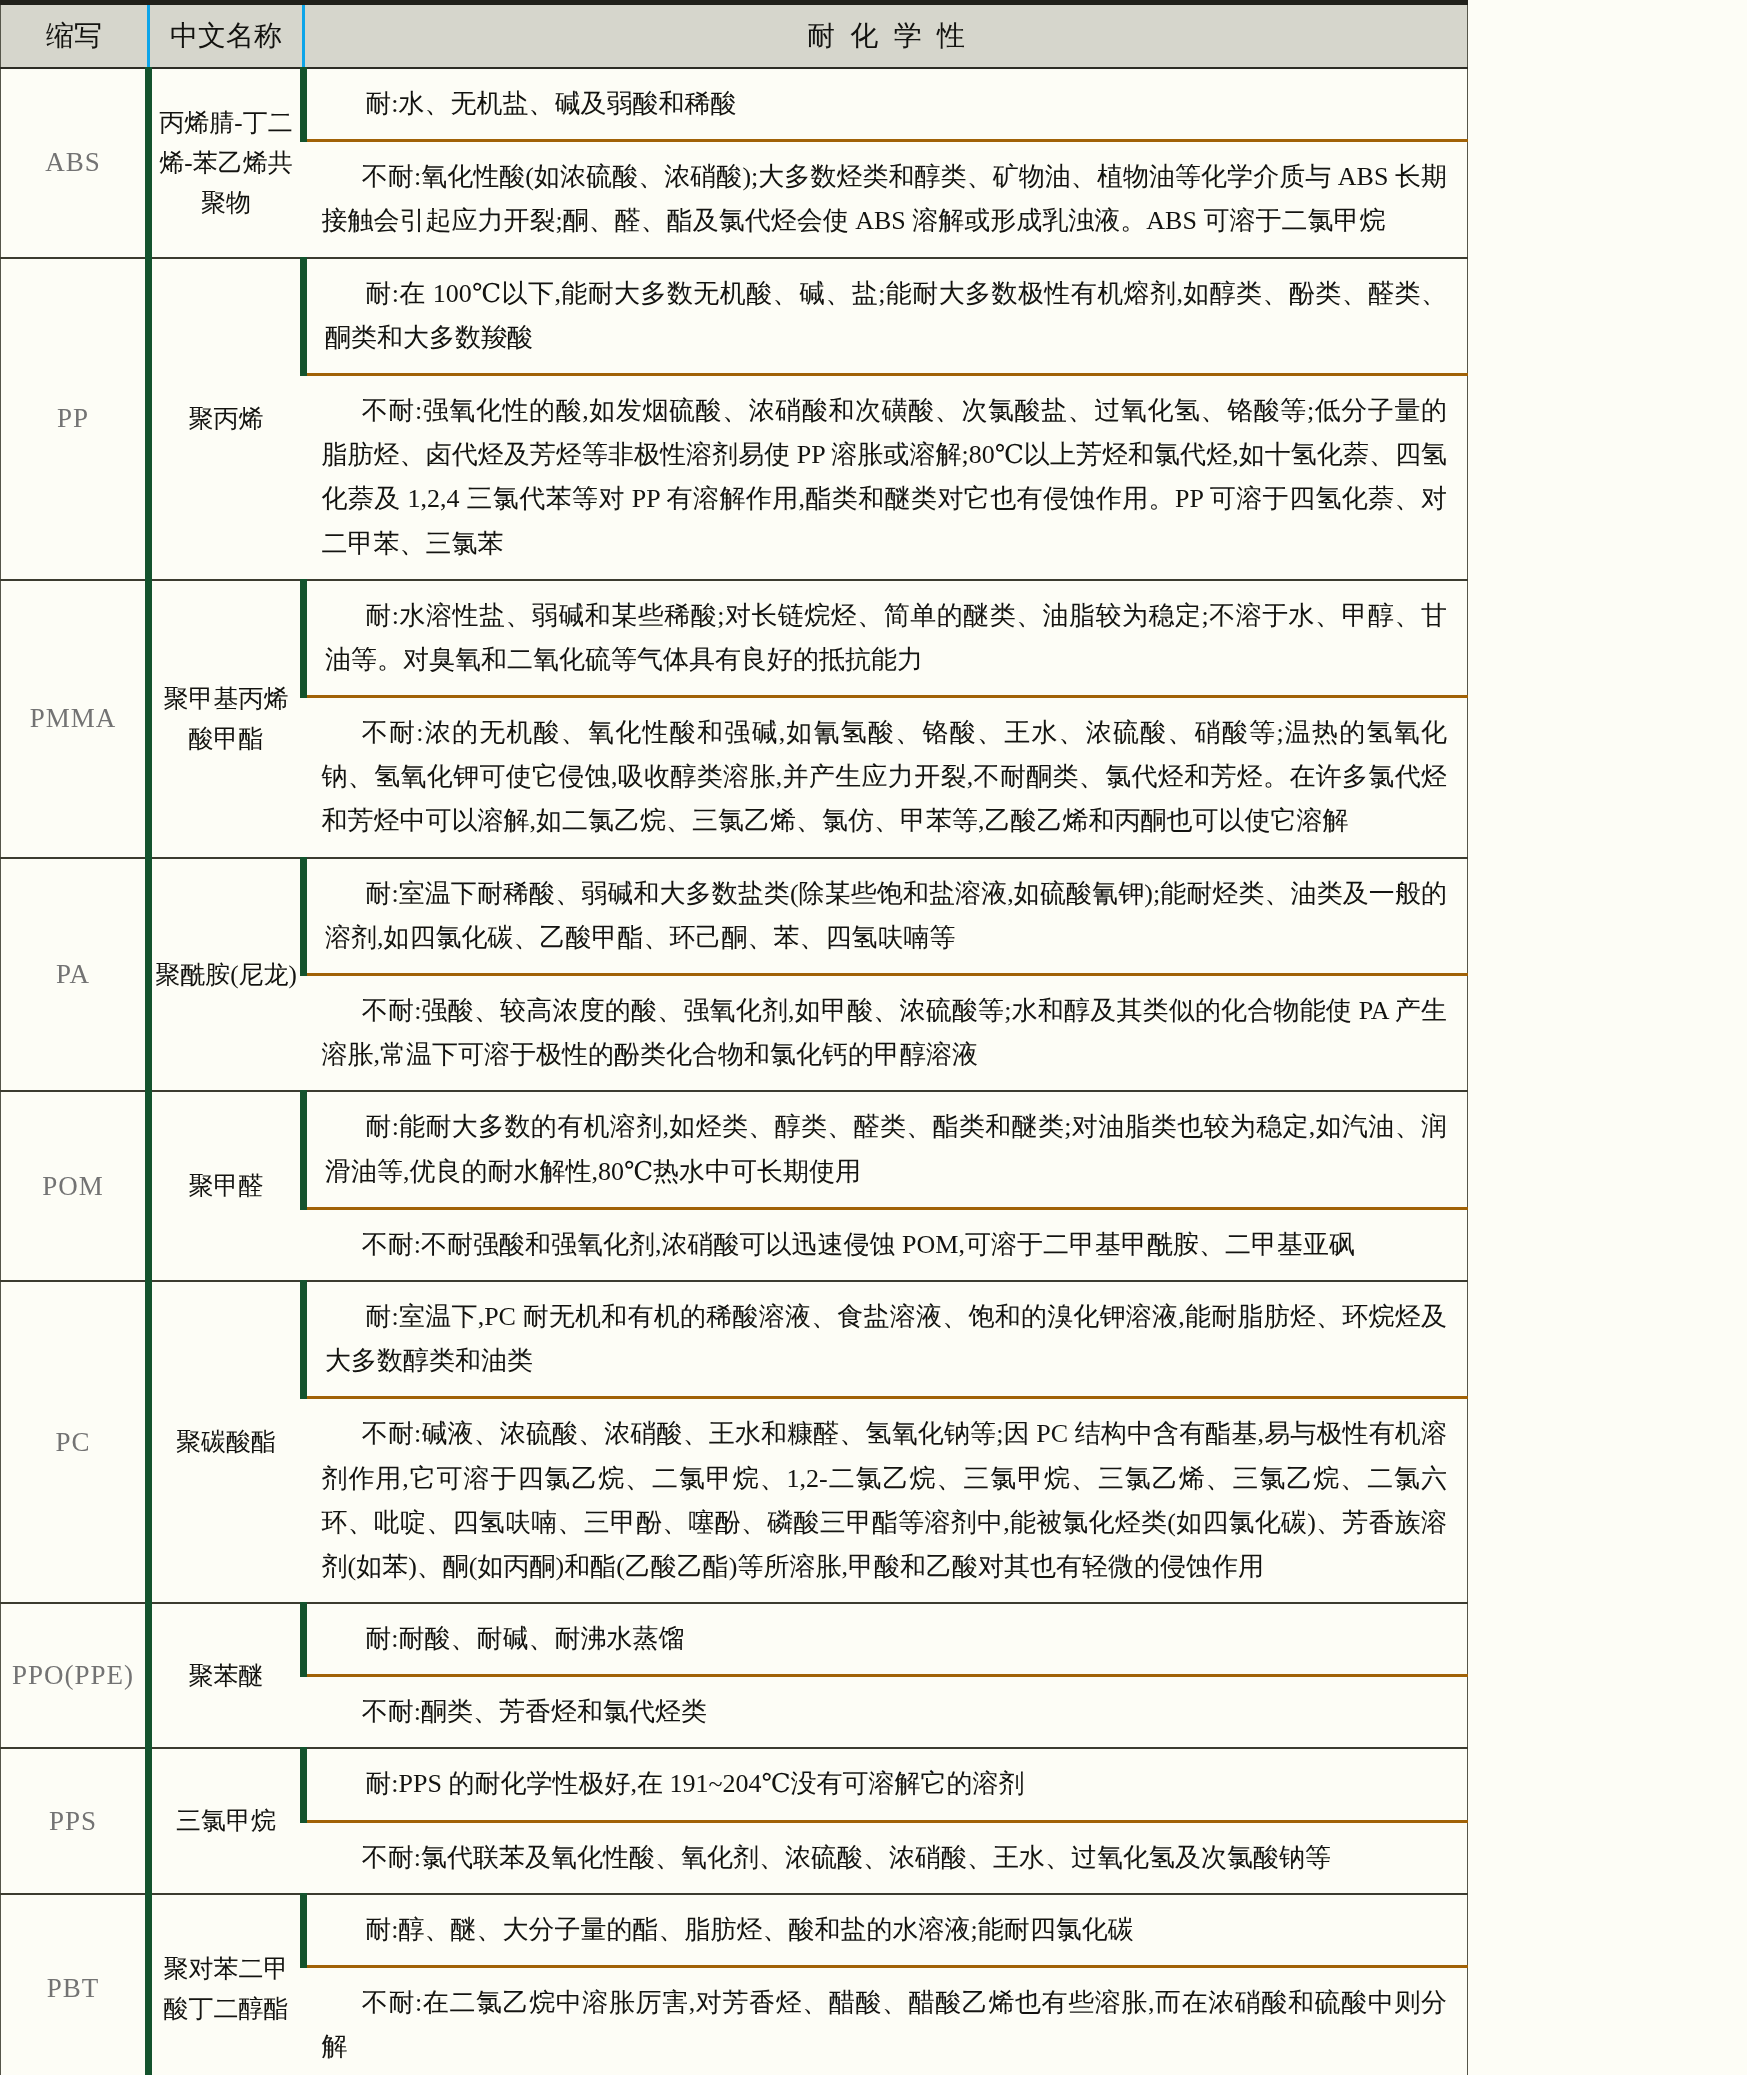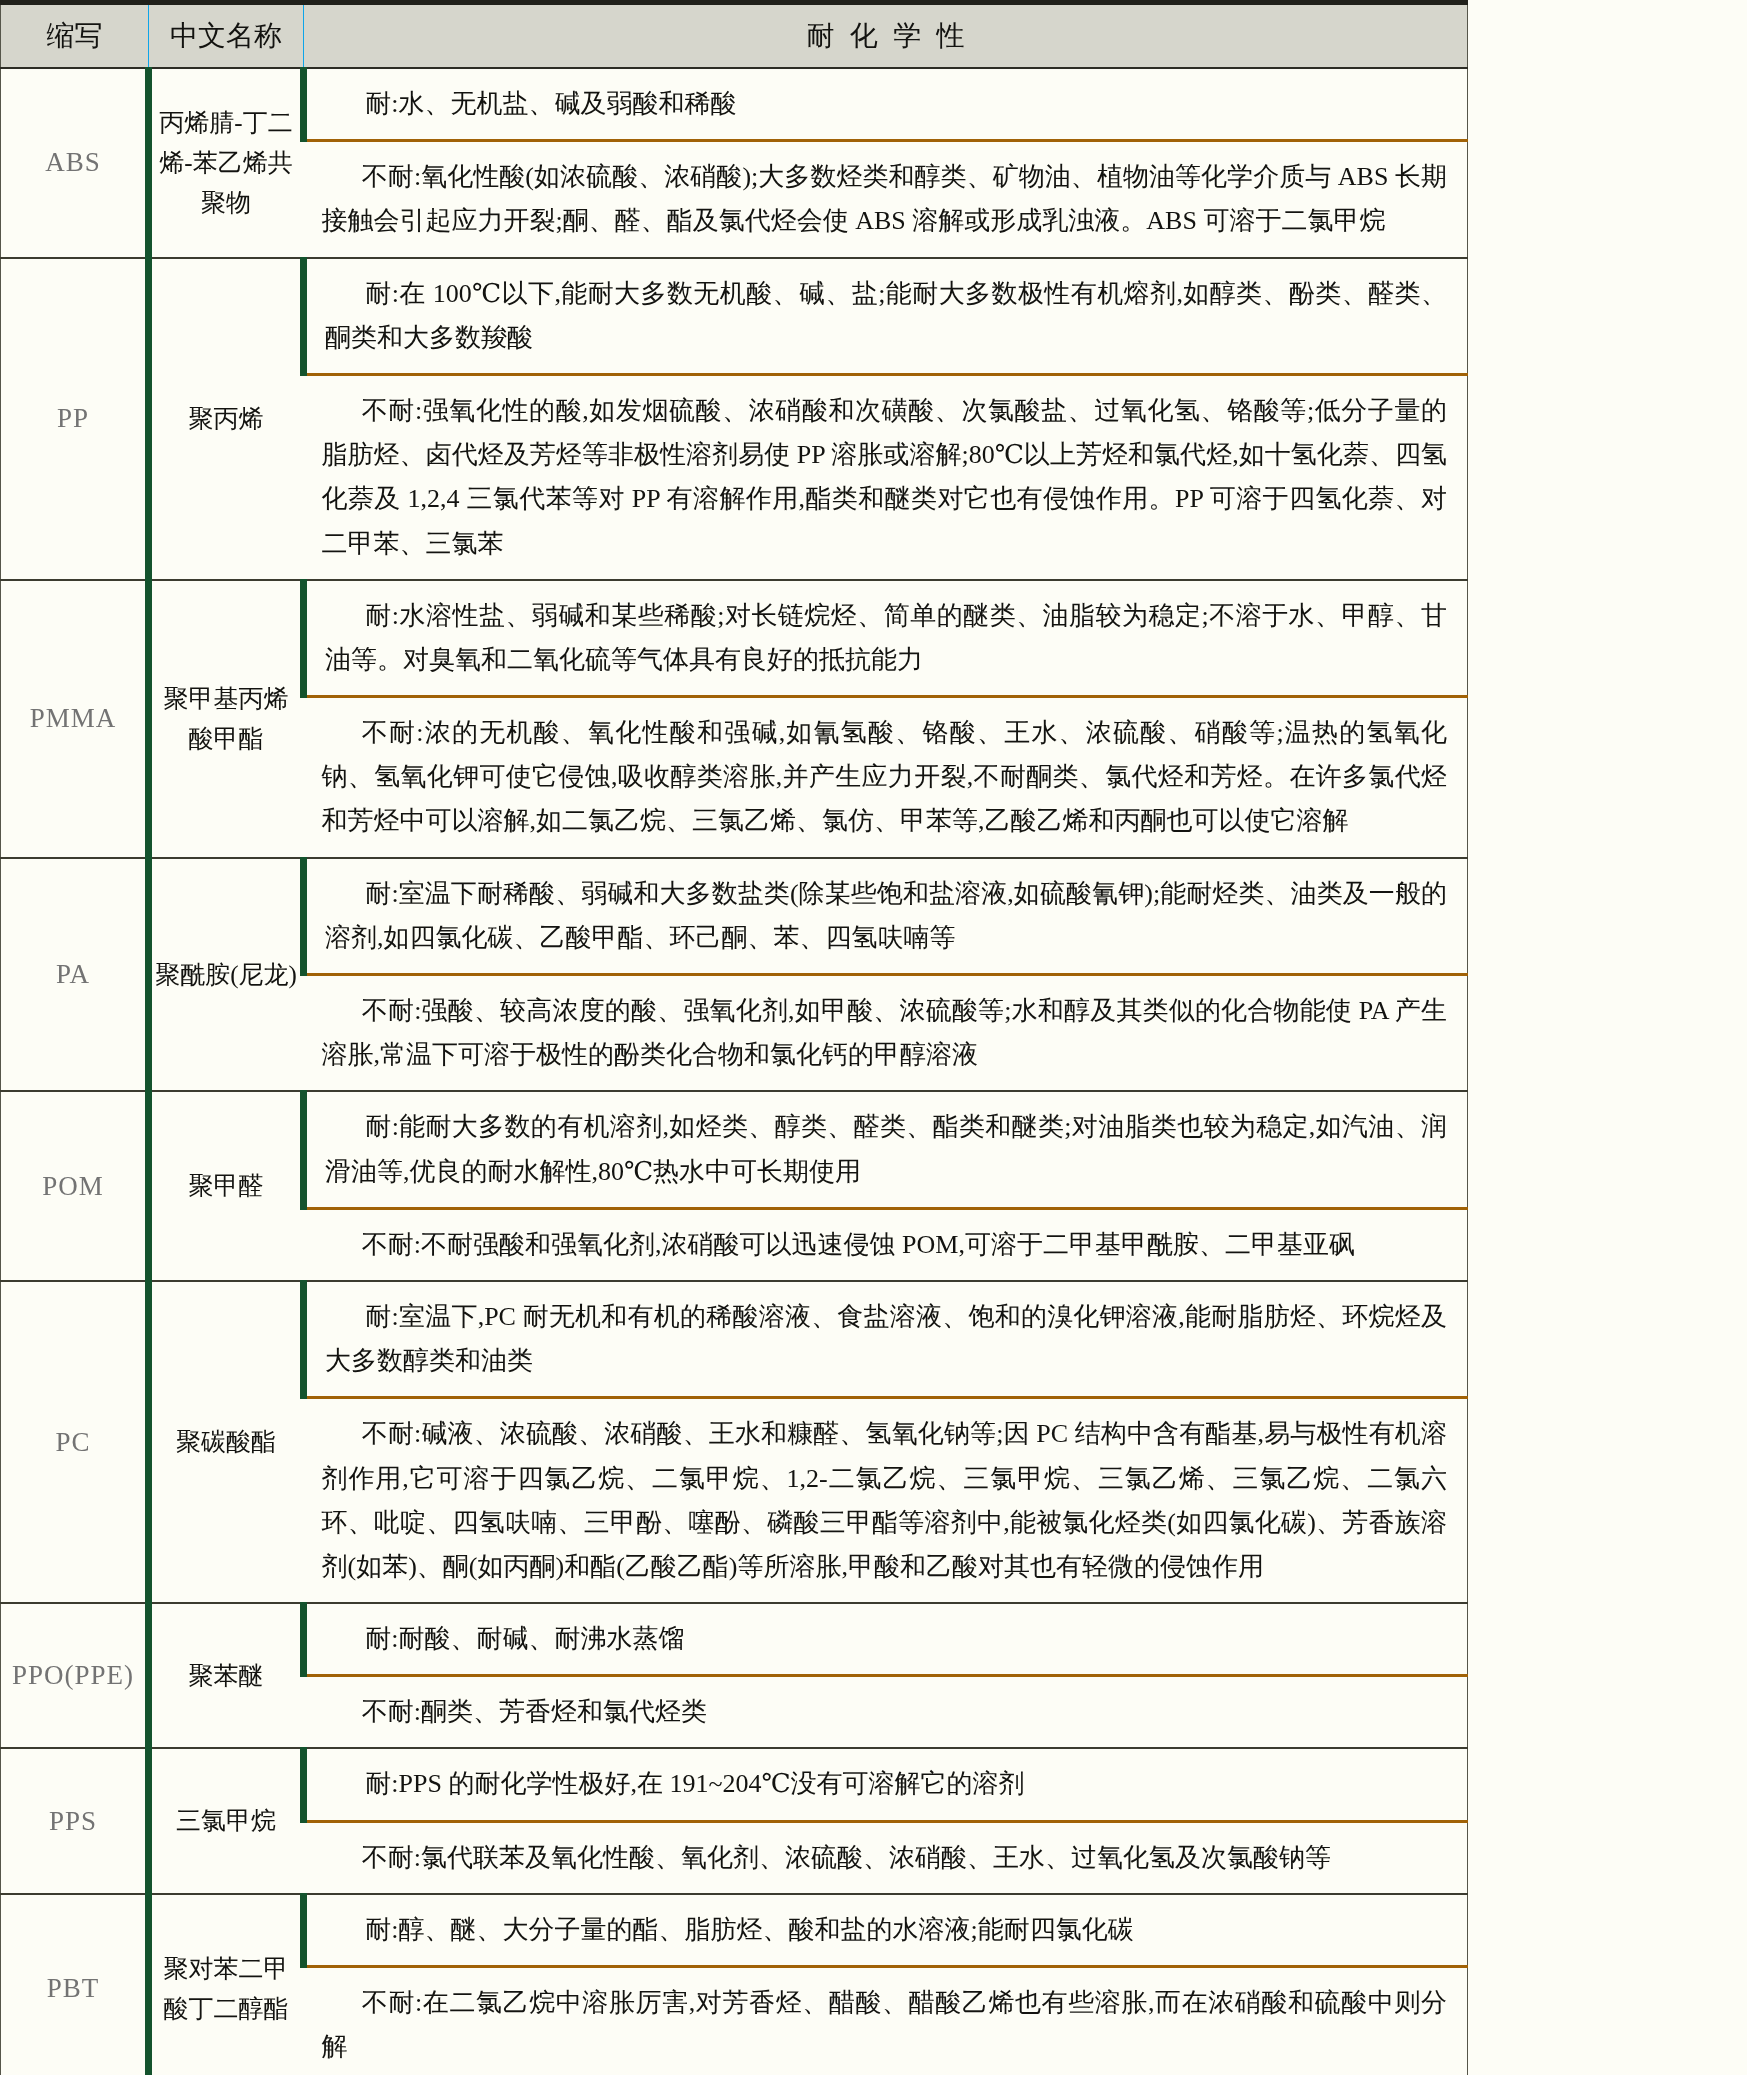--- a/index.html
+++ b/index.html
@@ -26,21 +26,21 @@
   col.c-abbr  { width: 148px; }
   col.c-name  { width: 155px; }
   col.c-prop  { width: auto;  }
 
   thead th {
     background: #d6d6cc;
     font-weight: normal;
     font-size: 28px;
     padding: 12px 4px;
     border-bottom: 2px solid #2d2d25;
-    border-left: 1px solid #0ea5e9;
+    border-left: 3px solid #0ea5e9;
     text-align: center;
   }
   thead th:first-child { border-left: none; }
   thead th.sp { letter-spacing: 0.55em; text-indent: 0.55em; text-align: center; }
 
   td {
     border-left: 7px solid #14532d;
     vertical-align: middle;
     box-sizing: border-box;
   }

